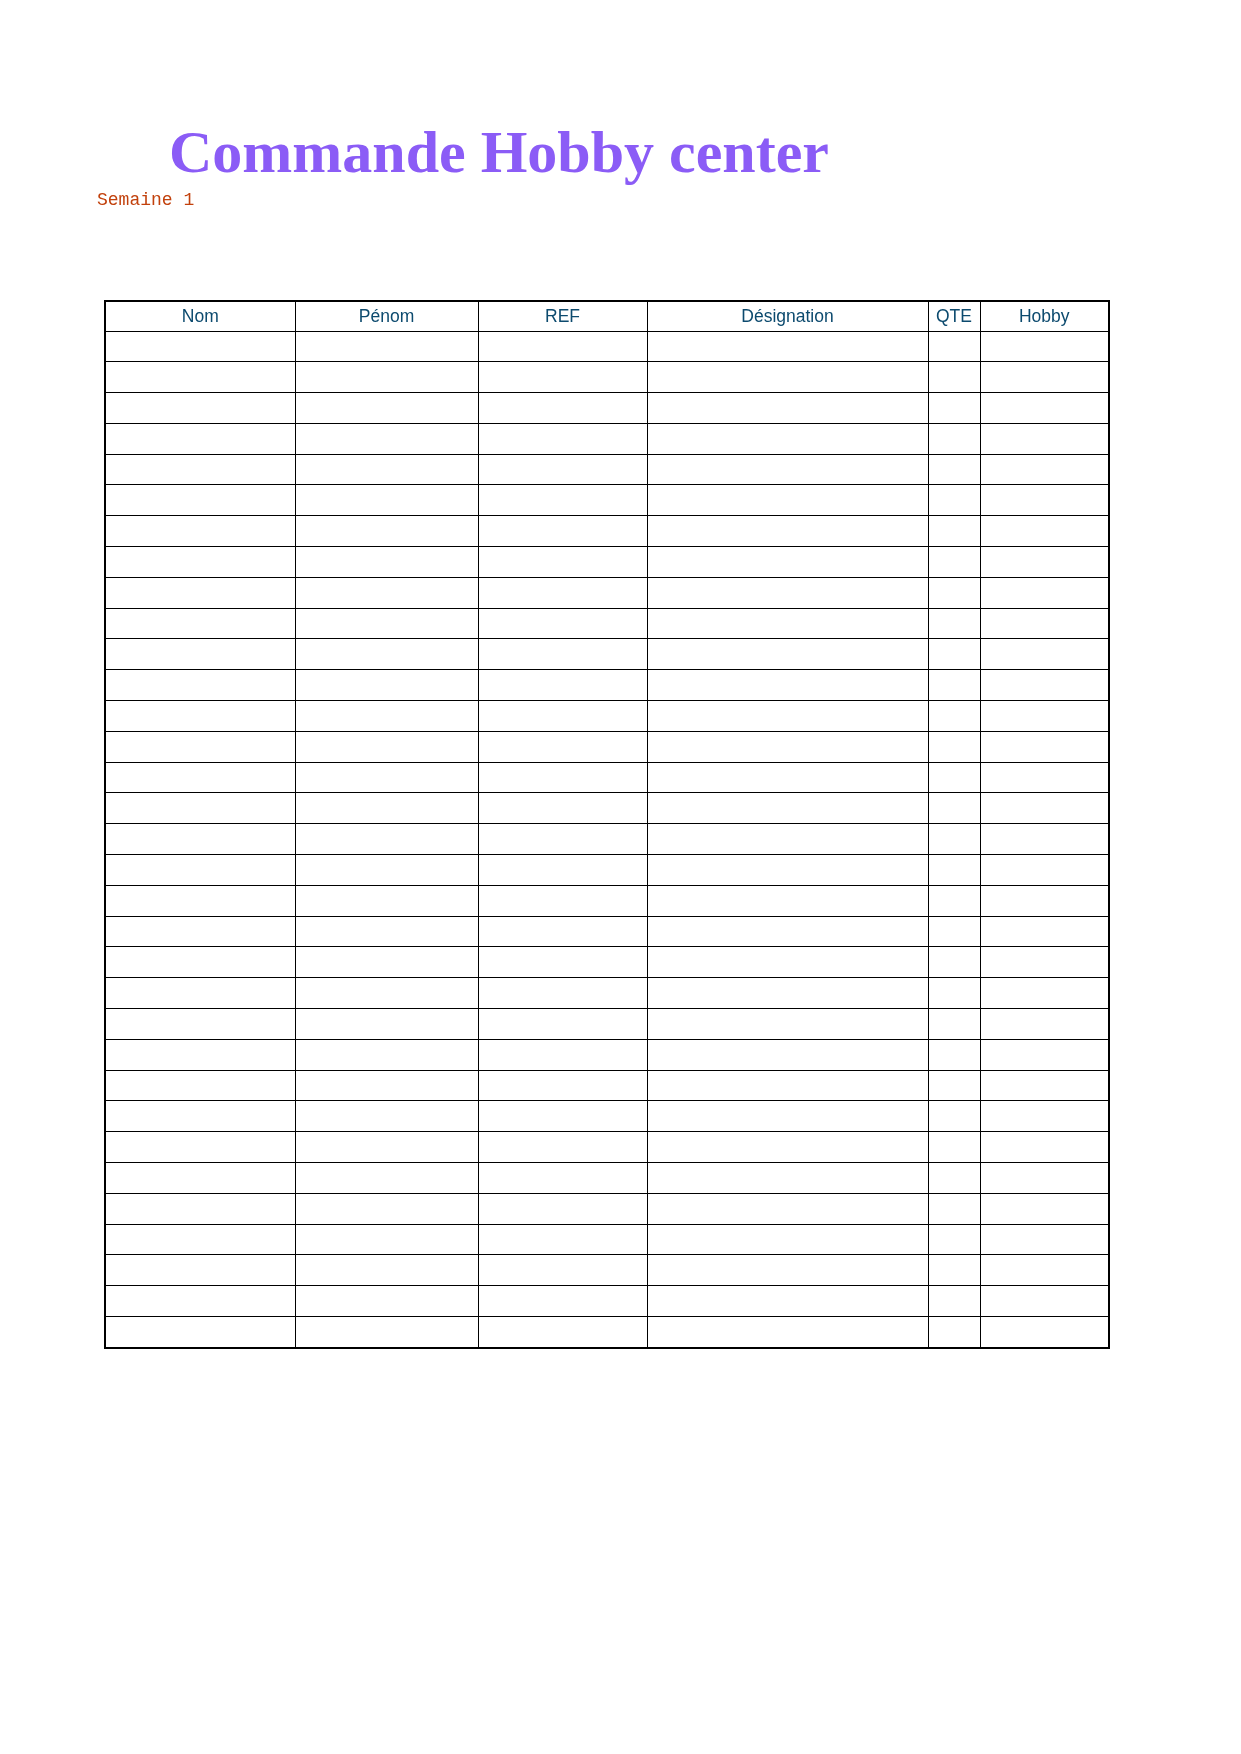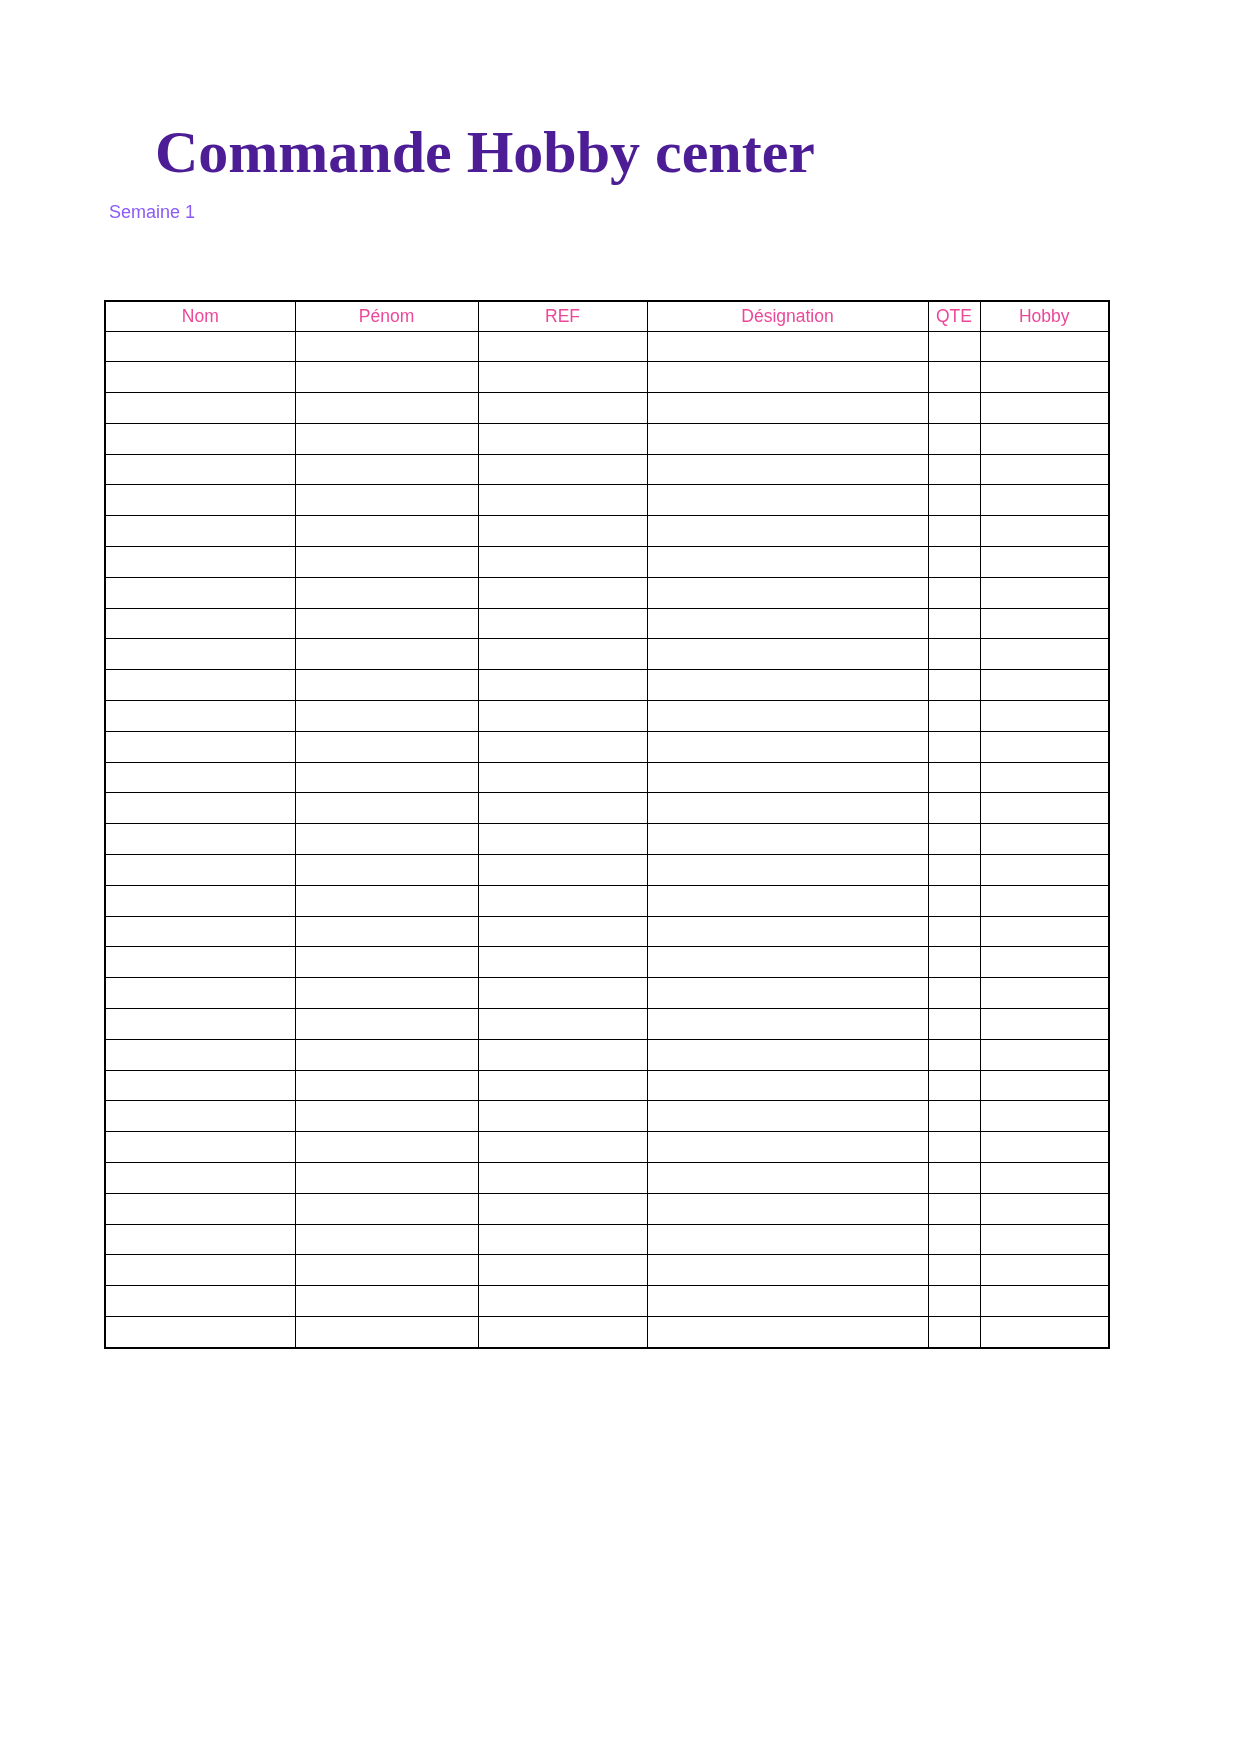--- a/index.html
+++ b/index.html
@@ -11,40 +11,41 @@
     position: relative;
     width: 1241px;
     height: 1754px;
     background: #ffffff;
     overflow: hidden;
     font-family: "Liberation Sans", sans-serif;
     color: #000000;
   }
   .doc-title {
     position: absolute;
-    left: 155px;
+    left: 169px;
     top: 122px;
     margin: 0;
     font-family: "Liberation Serif", serif;
     font-weight: bold;
     font-size: 60px;
     line-height: 1;
     letter-spacing: 0px;
-    color: #4c1d95;
+    color: #8b5cf6;
     white-space: nowrap;
   }
   .doc-subtitle {
     position: absolute;
     left: 97px;
     top: 190px;
-    margin: 12px;
+    margin: 0;
     font-size: 18px;
     line-height: 1.2;
     font-weight: normal;
-    color: #8b5cf6;
+    color: #c2410c;
+    font-family: Liberation Mono, monospace;
   }
   .order-table {
     position: absolute;
     left: 104px;
     top: 300px;
     width: 1004px;
     border-collapse: collapse;
     table-layout: fixed;
     border: 2px solid #000000;
   }
@@ -54,21 +55,21 @@
     padding: 0;
     background: #ffffff;
   }
   .order-table th {
     height: 28.5px;
     font-family: "Liberation Sans", sans-serif;
     font-size: 17.5px;
     font-weight: normal;
     text-align: center;
     vertical-align: middle;
-    color: #ec4899;
+    color: #0c4a6e;
   }
   .order-table td {
     height: 29.8px;
   }
   .order-table col.c1 { width: 190px; }
   .order-table col.c2 { width: 183px; }
   .order-table col.c3 { width: 169px; }
   .order-table col.c4 { width: 281px; }
   .order-table col.c5 { width: 52px; }
   .order-table col.c6 { width: 129px; }

